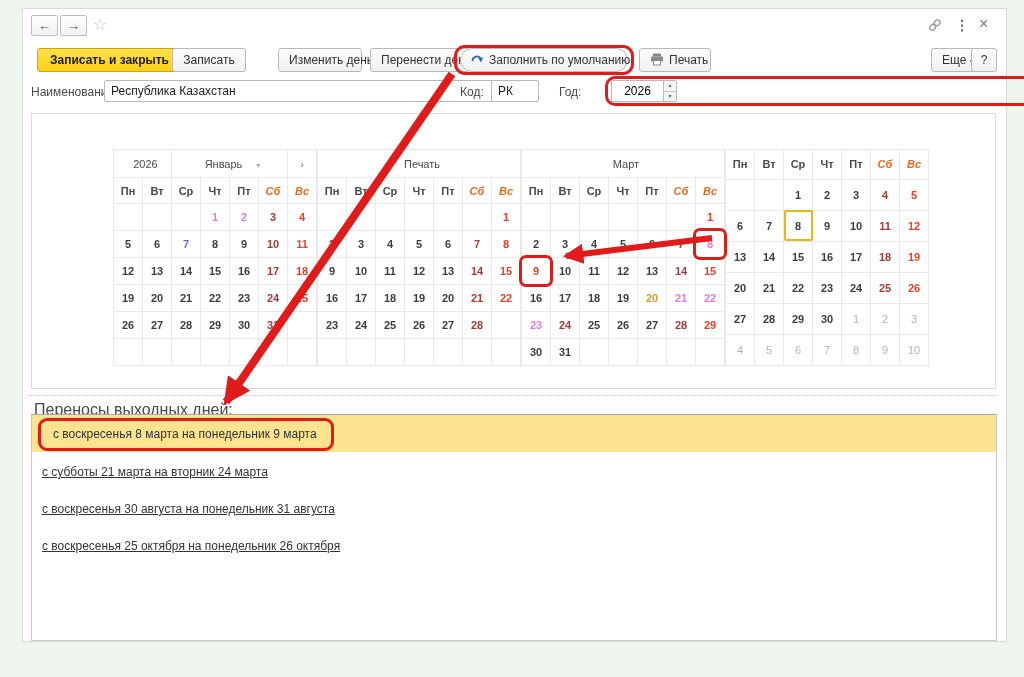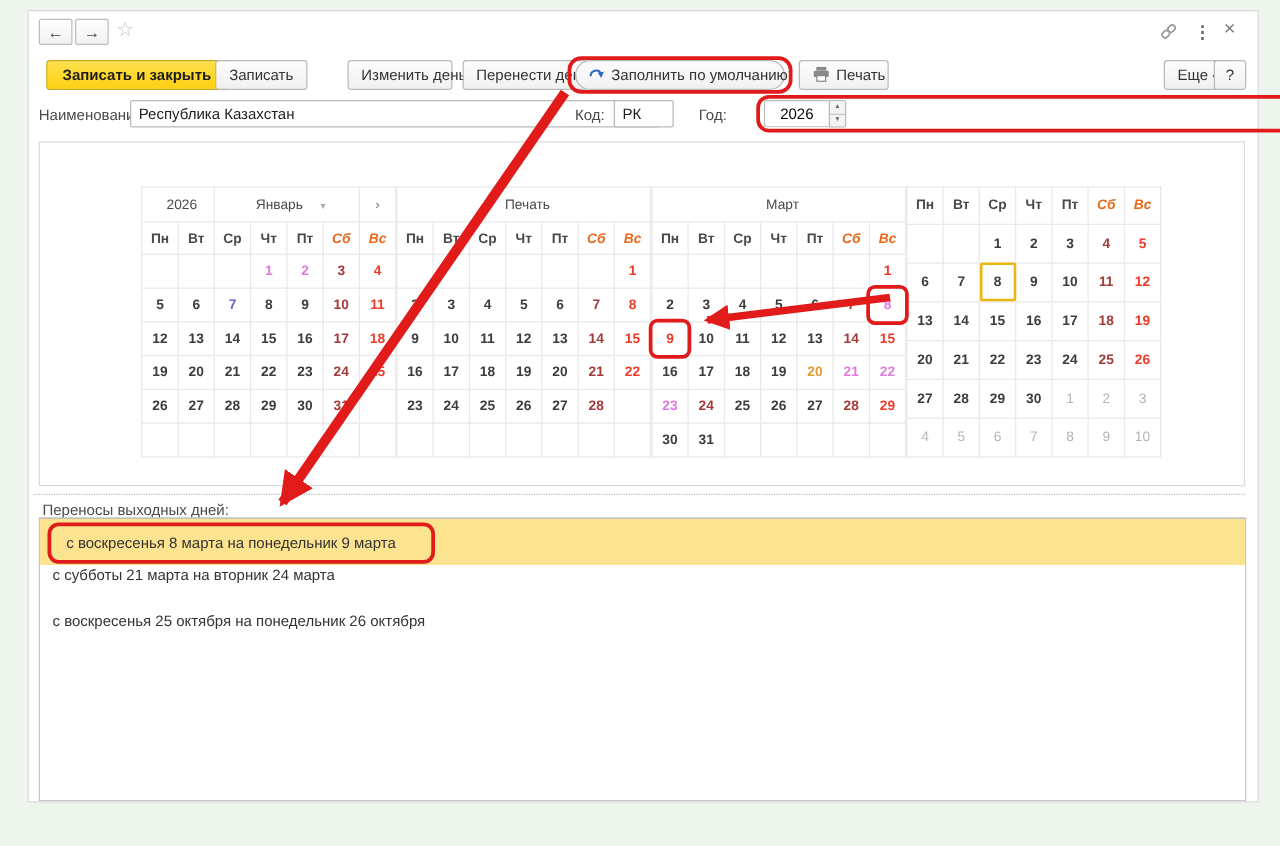--- a/index.html
+++ b/index.html
@@ -49,27 +49,27 @@
   td.t-sat{color:var(--c-sat);}  td.t-sun{color:var(--c-sun);}
   td.t-hol{color:var(--c-hol);}  td.t-spec{color:var(--c-spec);}
   td.t-pre{color:var(--c-pre);}  td.t-gray{color:var(--c-gray);font-weight:normal;}
   td.sel{outline:2px solid #e9b612;outline-offset:-2px;border-radius:2px;}
   td.ring-cell{position:relative;}
   td.ring-cell::after{content:"";position:absolute;left:-3px;right:-3px;top:-3px;bottom:-3px;
     border:3px solid var(--c-ann);border-radius:7px;pointer-events:none;}
 
   
   .dots{position:absolute;left:4px;top:386px;width:969px;border-top:1px dotted #bfbfbf;}
-  .trlabel{position:absolute;left:11px;top:392px;font-size:12px;color:#4a4a4a;}
+  .trlabel{position:absolute;left:11px;top:392px;font-size:16px;color:#4a4a4a;}
   .trpanel{position:absolute;left:8px;top:405px;width:966px;height:227px;border:1px solid #c9c9c9;
     border-top-color:#a9a9a9;background:#fff;box-sizing:border-box;overflow:hidden;}
   .trrow{height:37px;font-size:12px;color:#333;padding-left:10px;box-sizing:border-box;cursor:pointer;}
   .trrow.hl{background:var(--c-hl);}
-  .trrow .plain{display:inline-block;padding-top:1px;}
-  .ring-list{display:inline-block;border:3px solid var(--c-ann);border-radius:9px;margin:3px 0 0 -4px;padding:6px 28px 7px 12px;}
+  .trrow .plain{display:inline-block;padding-top:13px;text-decoration:underline;}
+  .ring-list{display:inline-block;border:3px solid var(--c-ann);border-radius:9px;margin:3px 0 0 -4px;padding:6px 14px 7px 12px;}
 
   
   .ring-btn{position:relative;border-radius:12px;}
   .ring-btn::after{content:"";position:absolute;left:-7px;right:-7px;top:-4px;bottom:-4px;
     border:3px solid var(--c-ann);border-radius:11px;pointer-events:none;}
   .ring-year{position:relative;}
   .ring-year::after{content:"";position:absolute;left:-6px;right:-4px;top:-4px;bottom:-4px;
     border:3px solid var(--c-ann);border-radius:10px;pointer-events:none;}
 
   .overlay{position:absolute;left:0;top:0;width:1024px;height:677px;pointer-events:none;z-index:50;}
@@ -418,20 +418,21 @@
             </tbody>
           </table>
         </div>
     </div>
 
     <div class="dots"></div>
     <div class="trlabel">Переносы выходных дней:</div>
     <div class="trpanel" id="transfers">
         <div class="trrow hl"><span class="ring-list">с воскресенья 8 марта на понедельник 9 марта</span></div>
         <div class="trrow"><span class="plain">с субботы 21 марта на вторник 24 марта</span></div>
+        <div class="trrow"><span class="plain">с воскресенья 30 августа на понедельник 31 августа</span></div>
         <div class="trrow"><span class="plain">с воскресенья 25 октября на понедельник 26 октября</span></div>
       </div>
   </div>
 
   <svg class="overlay">
     <defs>
       <marker id="ah" viewBox="0 0 10 10" refX="8.5" refY="5" markerWidth="3.4" markerHeight="3.4" orient="auto">
         <path d="M0 0 L10 5 L0 10 z" fill="#e11a1a"></path>
       </marker>
     </defs>

